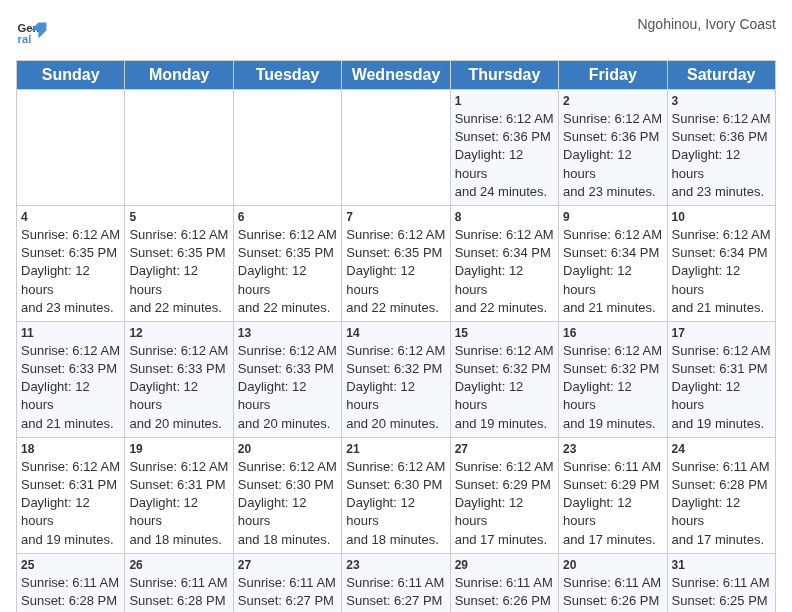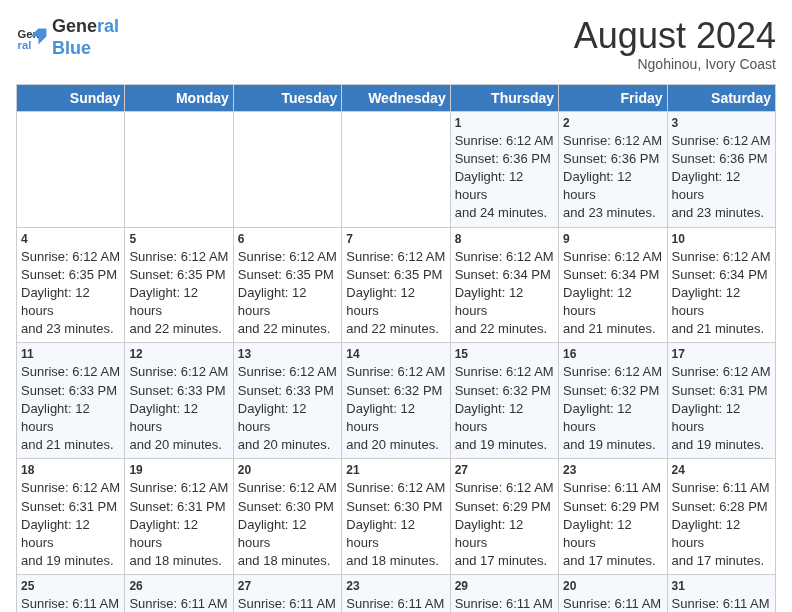--- a/index.html
+++ b/index.html
@@ -48,24 +48,24 @@
       color: #555;
     }
     table {
       width: 100%;
       border-collapse: collapse;
       table-layout: fixed;
     }
     thead tr th {
       background-color: #3a7abf;
       color: #fff;
-      font-size: 14px;
+      font-size: 16px;
       font-weight: bold;
       padding: 5px 4px;
-      text-align: right;
+      text-align: center;
       border: 1px solid #ccc;
     }
     tbody tr td {
       border: 1px solid #ccc;
       vertical-align: top;
       padding: 4px;
       height: 90px;
       font-size: 9.5px;
       color: #333;
       background: #fff;
@@ -94,27 +94,22 @@
 </head>
 <body>
 
 <div class="header">
   <div class="logo">
     <svg class="logo-icon" viewBox="0 0 40 40">
       <text x="2" y="20" font-size="14" font-weight="bold" fill="#333">Gene</text>
       <text x="2" y="34" font-size="14" font-weight="bold" fill="#4a90d9">ral</text>
       <polygon points="28,8 38,8 38,18 28,28 28,18 18,18" fill="#4a90d9"></polygon>
     </svg>
-    <div class="logo-text">
-      <div>Gene<span>ral</span></div>
-      <div style="color:#4a90d9;">Blue</div>
-    </div>
   </div>
   <div class="title-block">
-    <div class="calendar-title">August 2024</div>
     <div class="calendar-subtitle">Ngohinou, Ivory Coast</div>
   </div>
 </div>
 
 <table>
   <thead>
     <tr>
     <th>Sunday</th>
         <th>Monday</th>
         <th>Tuesday</th>

